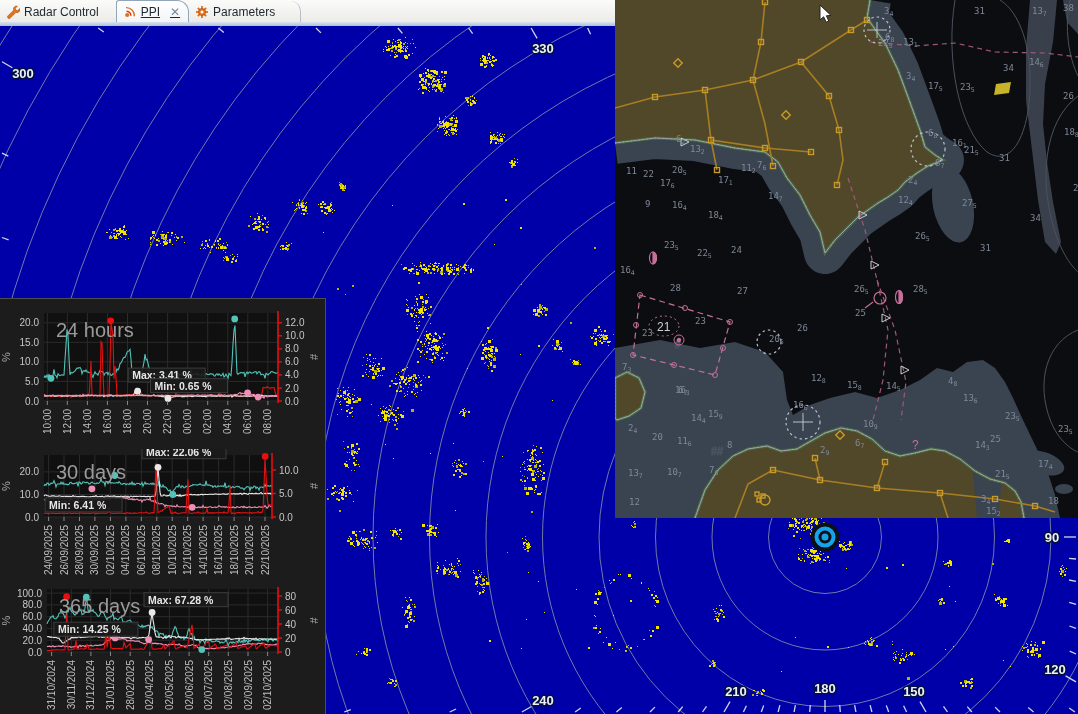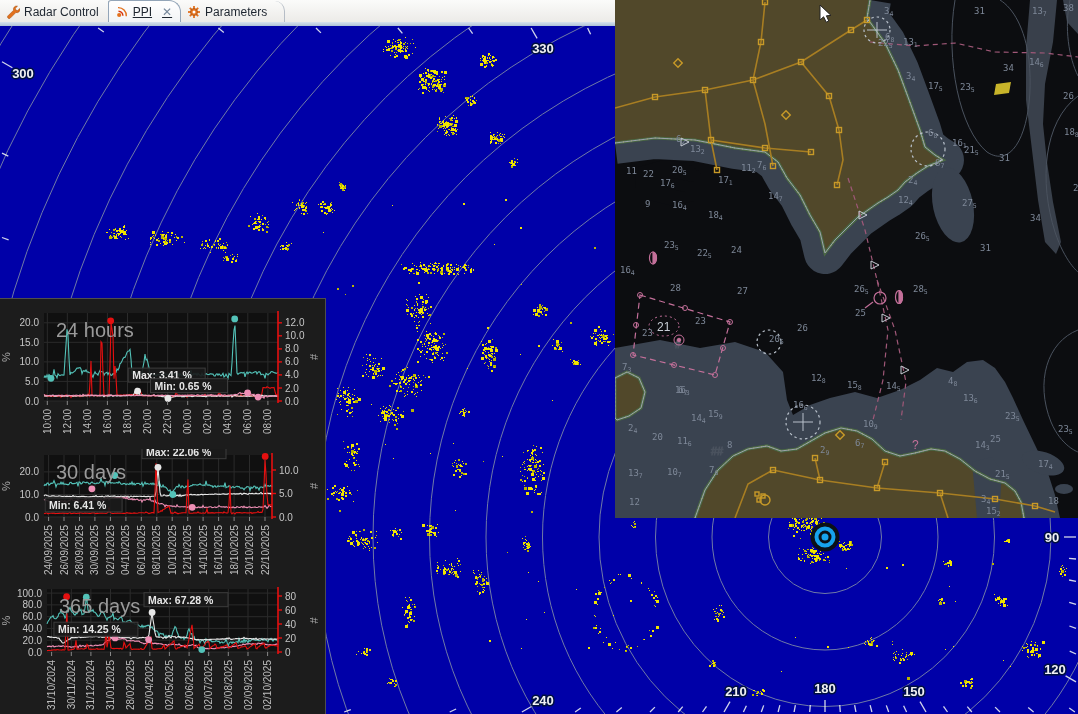--- a/index.html
+++ b/index.html
@@ -6,21 +6,21 @@
     font-family:"Liberation Sans","DejaVu Sans",sans-serif;}
   #app{position:relative;width:1078px;height:714px;overflow:hidden;}
   
   #radar-layer{position:absolute;left:0;top:0;width:1078px;height:714px;z-index:0;}
   
   #tabbar{position:absolute;left:0;top:0;width:1078px;height:22px;z-index:30;
     background:linear-gradient(#FBFBFA,#ECEBE8);border-bottom:1px solid #C9D2DC;
     display:flex;align-items:flex-end;font-size:12px;color:#1E2630;}
   #tabstrip{position:absolute;left:0;top:22px;width:1078px;height:4px;z-index:30;
     background:linear-gradient(#D8E2EE,#AEC2D6);}
-  .tab{height:21px;display:flex;align-items:center;gap:4px;padding:0 9px 0 6px;
+  .tab{height:21px;display:flex;align-items:center;gap:4px;padding:0 17px 0 6px;
     border-right:1px solid #C8C8C4;cursor:default;position:relative;}
   .tab.active{background:linear-gradient(#FFFFFF,#F2F4F6);border:1px solid #93A5B8;border-bottom:none;
     border-radius:3px 12px 0 0;margin-left:-1px;padding-right:6px;text-decoration:underline;}
   .tab.curved{border-right:none;}
   .tab.curved:after{content:"";position:absolute;right:-9px;top:0;width:10px;height:21px;
     border-right:1px solid #B6BDC6;border-radius:0 10px 0 0;}
   .ticon{width:14px;height:14px;flex:0 0 auto;}
   .tclose{margin-left:4px;font-weight:bold;color:#77889B;font-size:12px;line-height:12px;
     border:1px solid transparent;border-radius:2px;padding:0 1px;}
   

